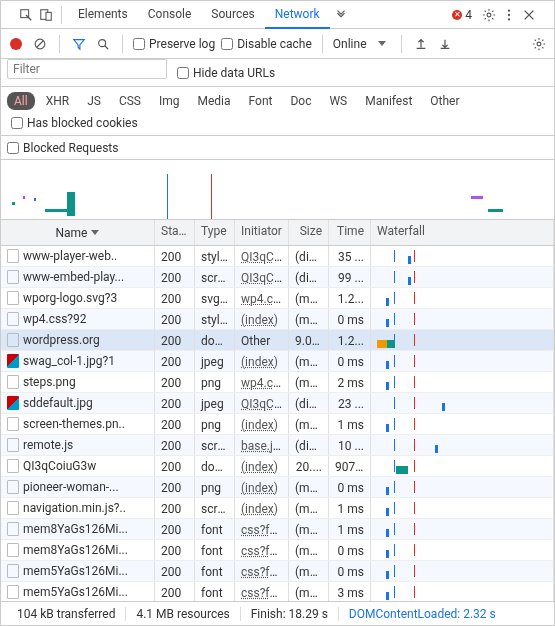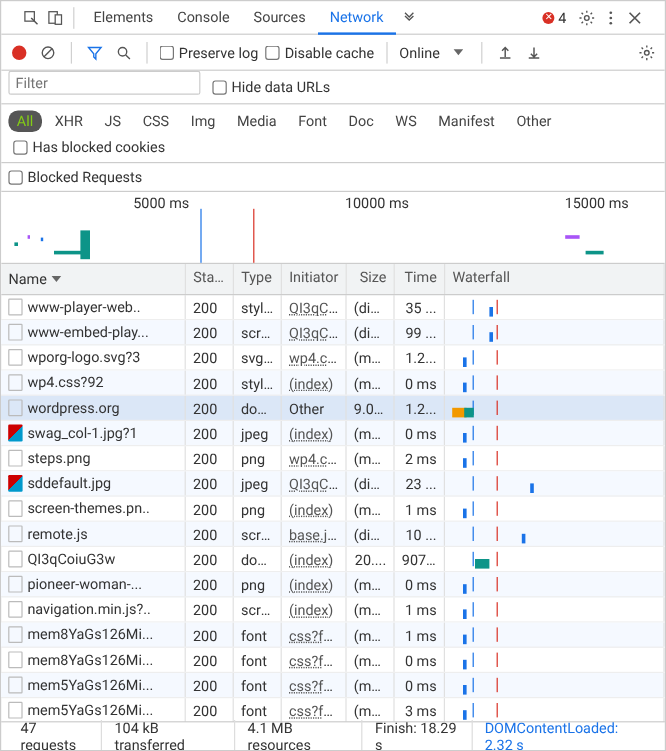--- a/index.html
+++ b/index.html
@@ -15,38 +15,38 @@
 .toolbar{display:flex;align-items:center;height:30px;border-bottom:1px solid #ccc;padding:0 6px;gap:6px}
 .rec{width:12px;height:12px;background:#d93025;border-radius:50%}
 .funnel{color:#1a73e8}
 .chk{display:flex;align-items:center;gap:4px;color:#444}
 .chk input{width:12px;height:12px}
 .sel{display:flex;align-items:flex-end;gap:4px;color:#444}
 .filterbar{display:flex;height:28px;border-bottom:1px solid #ccc;padding:0 6px;gap:10px}
 .filterbar input[type=text]{width:160px;height:20px;border:1px solid #ccc;padding:0 5px;color:#777;border-radius:2px}
 .typebar{display:flex;align-items:center;flex-wrap:wrap;gap:6px;padding:5px 6px;border-bottom:1px solid #ccc}
 .typebar .pill{padding:2px 7px;border-radius:8px;color:#444;cursor:pointer}
-.typebar .pill.active{background:#555;color:#84cc16}
+.typebar .pill.active{background:#555;color:#fca5a5}
 .blkrow{display:flex;align-items:center;height:24px;padding:0 6px;border-bottom:1px solid #ccc}
 .timeline{height:60px;border-bottom:1px solid #ccc;position:relative;background:#fff}
 .timeline .ticklabels{display:flex;justify-content:space-between;padding:2px 30px 0 110px;color:#777;font-size:11px}
 .timeline .bars{position:absolute;top:14px;left:0;right:0;bottom:0}
 .tlbar{position:absolute;height:3px}
 .vline{position:absolute;top:0;bottom:0;width:1px}
 .header-row{display:flex;height:26px;border-bottom:1px solid #ccc;background:#f1f3f4}
 .cell{padding:4px 6px;border-right:1px solid #e0e0e0;overflow:hidden;white-space:nowrap;text-overflow:ellipsis;color:#333}
 .col-name{width:154px;display:flex;align-items:center;gap:4px}
 .col-stat{width:40px}
 .col-type{width:40px}
 .col-init{width:54px}
 .col-size{width:40px;text-align:right}
 .col-time{width:42px;text-align:right}
 .col-wf{flex:1}
 .header-row .cell{color:#555}
-.header-row .col-name{justify-content:flex-start}
+.header-row .col-name{justify-content:center}
 .rows{flex:1;overflow-y:auto}
 .row{display:flex;height:21px;border-bottom:1px solid #eee}
 .row:nth-child(even){background:#f5f9ff}
 .row.sel-row{background:#dbe7f7}
 .row .col-name{font-size:11.5px}
 .row .col-init a{color:#555;text-decoration:underline dotted}
 .ficon{width:12px;height:14px;border:1px solid #bbb;border-radius:1px;flex:none}
 .ficon.img-thumb{border:none;background:linear-gradient(135deg,#c00 0 50%,#09c 50% 100%)}
 .wf{position:relative;height:100%}
 .wf .b{position:absolute;top:6px;height:8px}
@@ -197,25 +197,20 @@
     </label>
 </div>
 <div class="blkrow">
   <label class="chk">
       <input type="checkbox" style="">
       <span>Blocked Requests</span>
     </label>
 </div>
 
 <div class="timeline">
-  <div class="ticklabels">
-    <span>5000 ms</span>
-    <span>10000 ms</span>
-    <span>15000 ms</span>
-  </div>
   <div class="bars">
     <div class="vline" style="left:30%;background:#1a73e8"></div>
     <div class="vline" style="left:38%;background:#d93025"></div>
     <div class="tlbar" style="left:2%;top:28px;width:3px;background:#0d9488"></div>
     <div class="tlbar" style="left:4%;top:22px;width:2px;background:#a855f7"></div>
     <div class="tlbar" style="left:8%;top:35px;width:30px;background:#0d9488"></div>
     <div class="tlbar" style="left:6%;top:24px;width:2px;background:#1a73e8"></div>
     <div class="tlbar" style="left:12%;top:18px;width:8px;background:#0d9488;height:24px"></div>
     <div class="tlbar" style="left:85%;top:22px;width:12px;background:#a855f7"></div>
     <div class="tlbar" style="left:88%;top:35px;width:15px;background:#0d9488"></div>
@@ -539,18 +534,17 @@
         <div class="wf">
           <div class="vl" style="left: 10%; background: rgb(26, 115, 232);"></div>
           <div class="vl" style="left: 22%; background: rgb(217, 48, 37);"></div>
           <div class="b" style="left: 5%; width: 3px; background: rgb(26, 115, 232);"></div>
         </div>
       </div>
     </div>
   </div>
 
 <div class="footer">
-  <span class="fi">47 requests</span>
   <span class="fi">104 kB transferred</span>
   <span class="fi">4.1 MB resources</span>
   <span class="fi">Finish: 18.29 s</span>
   <span class="fi dcl">DOMContentLoaded: 2.32 s</span>
 </div>
 
 </body></html>

